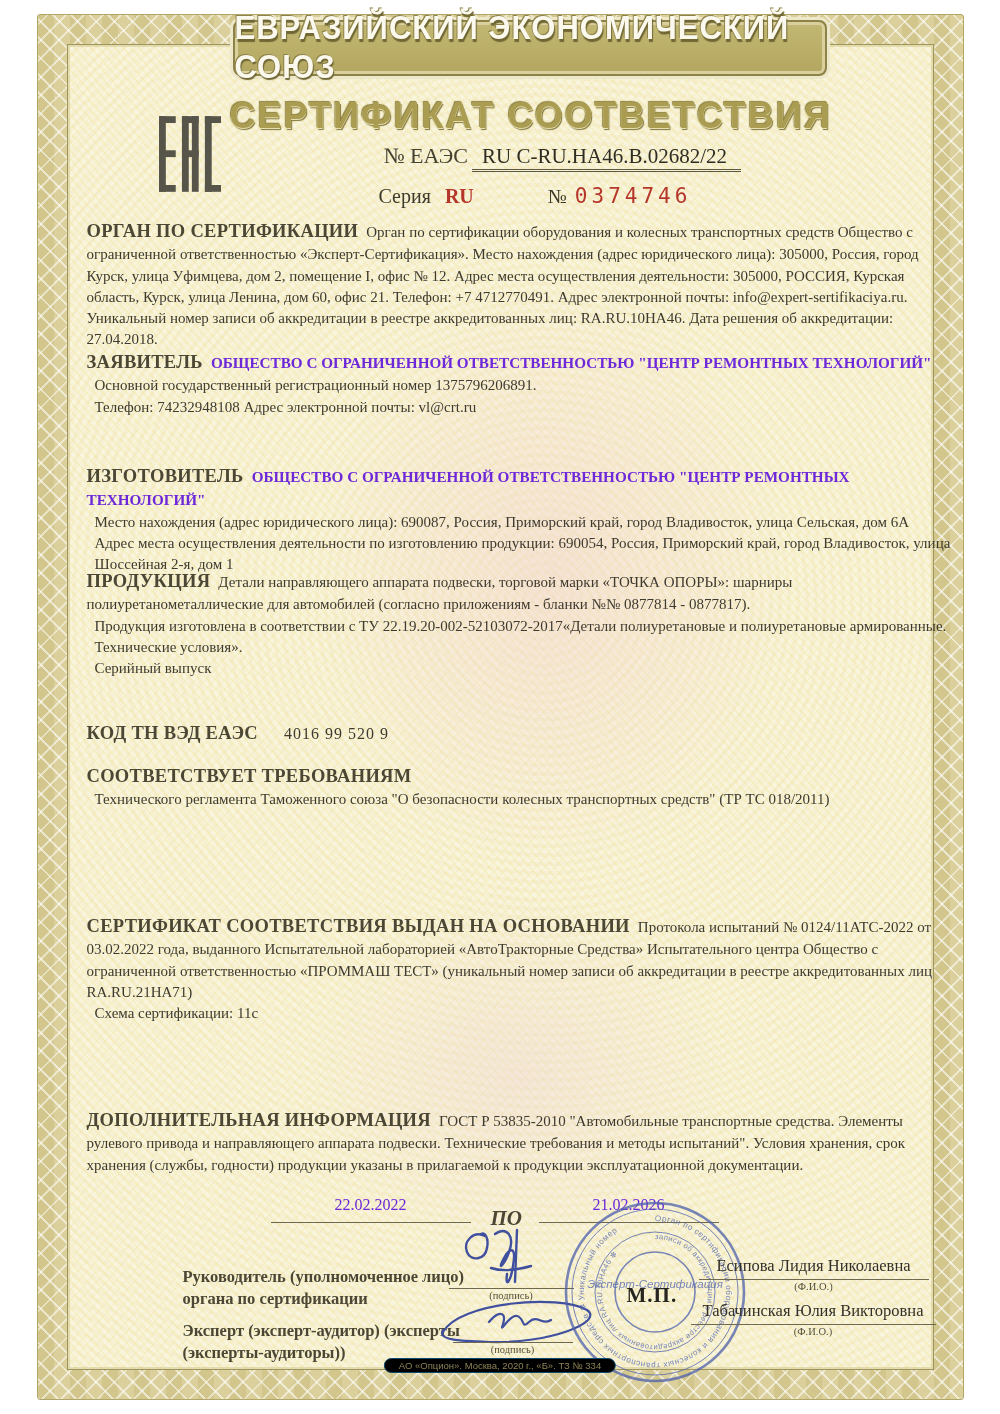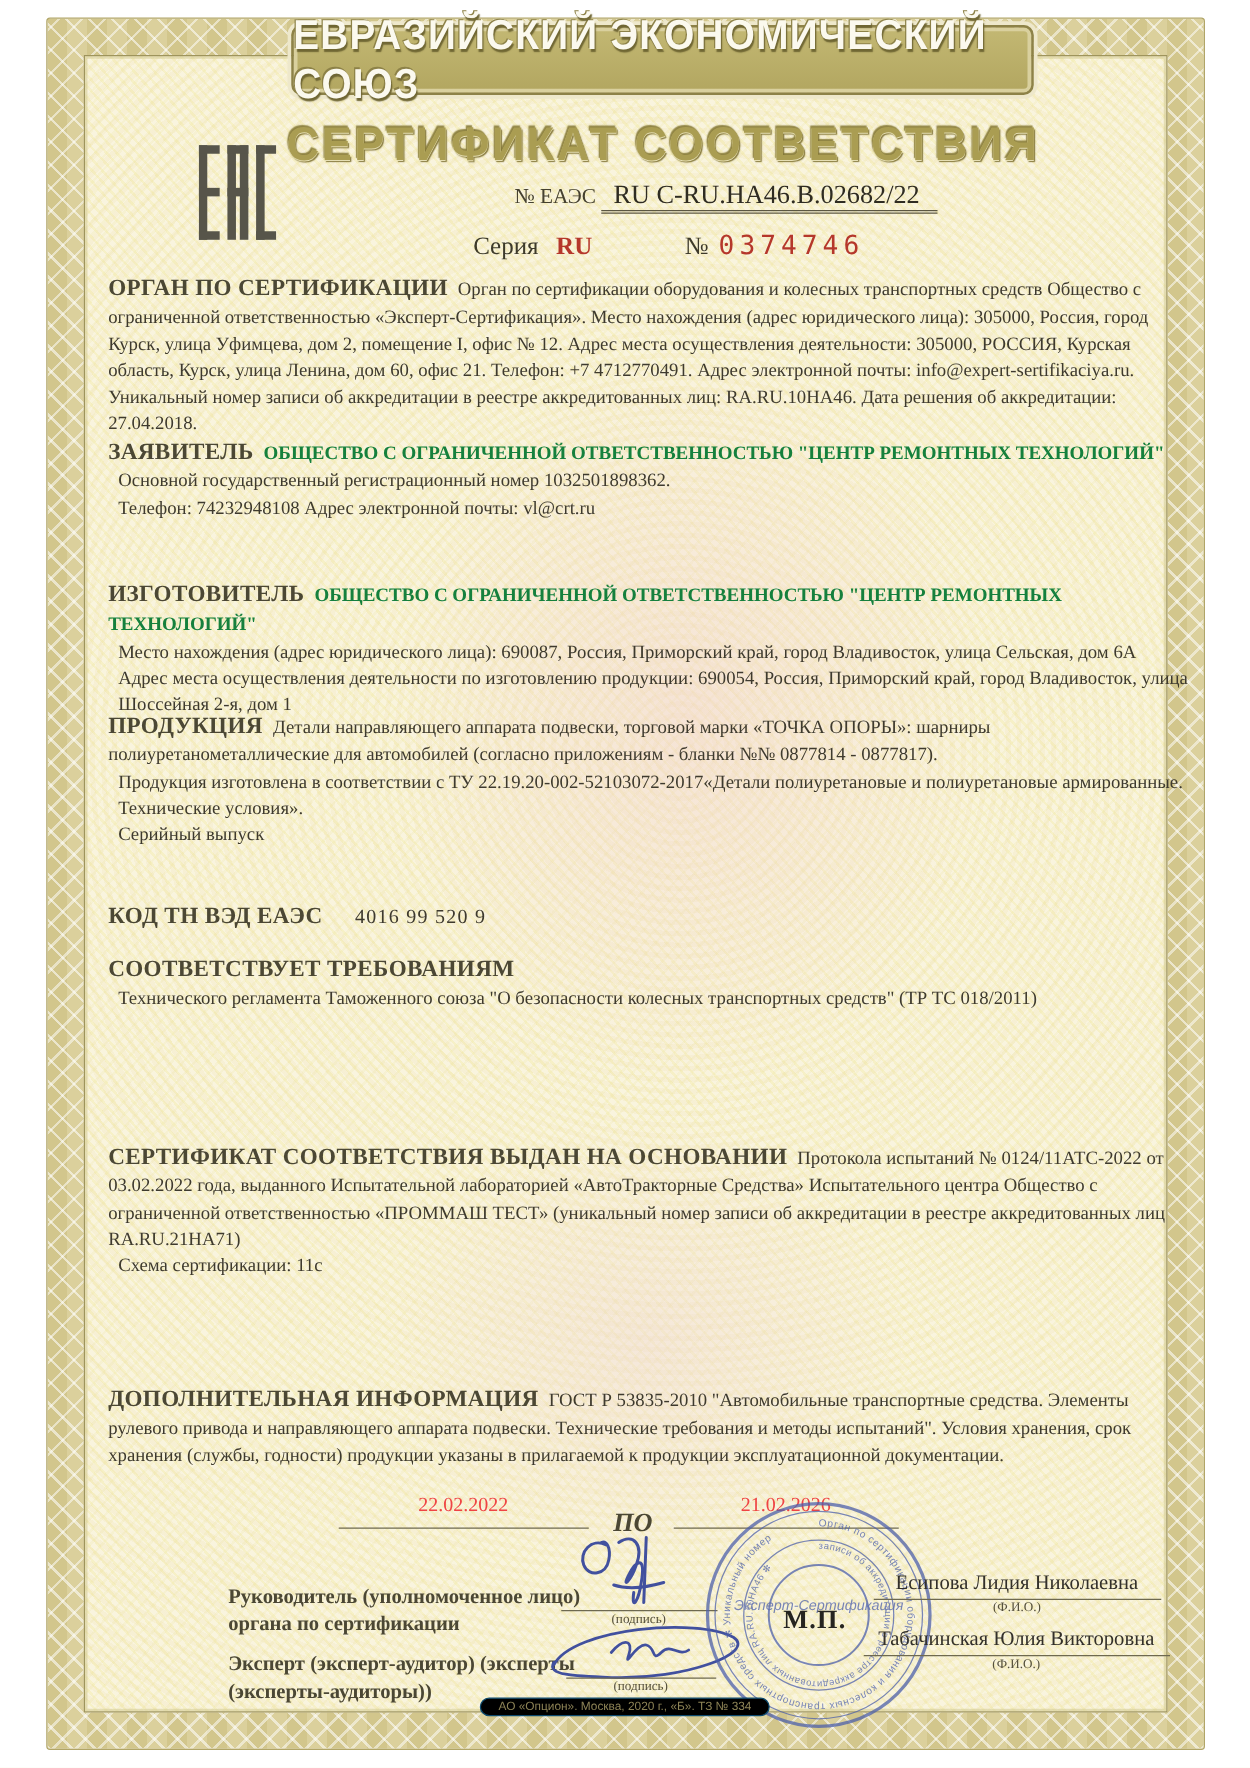--- a/index.html
+++ b/index.html
@@ -48,45 +48,45 @@
   
   .eac { position:absolute; left:138px; top:116px; width:62px; height:76px; }
   
   .doc-title {
     position:absolute; left:200px; top:94px; width:620px; text-align:center;
     font-family:"Liberation Sans", sans-serif; font-weight:bold; font-size:36px;
     letter-spacing:2px; color:#aa9d52; transform:scaleY(1.05);
     text-shadow: 0 1px 0 #e6dfb4, 1px 2px 1px #847739, -1px -1px 1px #8f8342;
   }
   .num-line { position:absolute; left:363px; top:143px; white-space:nowrap; }
-  .num-label { font-size:17px; color:#45412f;margin-left:28px; }
+  .num-label { font-size:22px; color:#45412f; }
   .num-value {
     font-size:21px; color:#2f2c22; padding:0 14px 1px 10px;
     border-bottom:3px double #5c5742;
   }
   .series-line { position:absolute; left:358px; top:184px; white-space:nowrap; font-size:20px; color:#3d3a2a; }
   .series-value { color:#b5372b; font-weight:bold; margin-left:14px; }
   .blank-no-sign { margin-left:74px; }
   .blank-number {
     color:#b5372b; font-family:"DejaVu Sans Mono", monospace;
     font-size:21px; letter-spacing:4px; margin-left:8px;
   }
   
   .sec { position:absolute; left:66px; width:874px; font-size:15px; line-height:1.42; color:#3e3a2e; }
   .sec .h {
     font-weight:bold; font-size:18.5px; color:#4b4734; letter-spacing:0.3px; margin-right:8px;
   }
   .sec .h2 { font-weight:bold; font-size:18.5px; color:#4b4734; letter-spacing:0.3px; }
-  .sec .nm { font-size:15.2px; font-weight:bold; color:#15803d; }
+  .sec .nm { font-size:15.2px; font-weight:bold; color:#6d28d9; }
   .sec .ln { padding-left:8px; }
   .sec .body-inline { font-size:15px; }
   .code-val { font-size:16px; margin-left:26px; letter-spacing:1px; }
   
   .valid-label { position:absolute; left:66px; top:1198px; font-weight:bold; font-size:21px; color:#4b4734; line-height:1.5; }
-  .date-cell { position:absolute; text-align:center; font-size:16px; color:#ef4444; border-bottom:1px solid #6e6950; padding-bottom:8px; }
+  .date-cell { position:absolute; text-align:center; font-size:16px; color:#6d28d9; border-bottom:1px solid #6e6950; padding-bottom:8px; }
   .po-label { position:absolute; font-weight:bold; font-size:21px; color:#4b4734;font-style:italic; }
   
   .role { position:absolute; font-weight:bold; font-size:16.5px; color:#4b4734; line-height:1.35; }
   .sig-line { position:absolute; border-top:1px solid #6e6950; text-align:center; }
   .sig-caption { font-size:10.5px; color:#55503c; padding-top:1px; }
   .name-cell { position:absolute; text-align:center; font-size:16.5px; color:#33302a; }
   .name-cell .nm-line { border-bottom:1px solid #6e6950; padding:0 4px 3px; }
   .mp { position:absolute; font-weight:bold; font-size:21px; color:#262520; letter-spacing:1px; }
   .stamp { position:absolute; opacity:0.88; }
   .signature-svg { position:absolute; }
@@ -142,21 +142,21 @@
   </div>
 
   <div class="sec" style="top:218px;">
     <span class="h">ОРГАН ПО СЕРТИФИКАЦИИ</span><span class="body-inline">Орган по сертификации оборудования и колесных транспортных средств Общество с ограниченной ответственностью «Эксперт-Сертификация». Место нахождения (адрес юридического лица): 305000, Россия, город Курск, улица Уфимцева, дом 2, помещение I, офис № 12. Адрес места осуществления деятельности: 305000, РОССИЯ, Курская область, Курск, улица Ленина, дом 60, офис 21. Телефон: +7 4712770491. Адрес электронной почты: info@expert-sertifikaciya.ru. Уникальный номер записи об аккредитации в реестре аккредитованных лиц: RA.RU.10НА46. Дата решения об аккредитации: 27.04.2018.</span>
   </div>
 
   <div class="sec" style="top:349px;">
     <div>
       <span class="h">ЗАЯВИТЕЛЬ</span><span class="nm">ОБЩЕСТВО С ОГРАНИЧЕННОЙ ОТВЕТСТВЕННОСТЬЮ "ЦЕНТР РЕМОНТНЫХ ТЕХНОЛОГИЙ"</span>
     </div>
-    <div class="ln">Основной государственный регистрационный номер 1032501898362.</div>
+    <div class="ln">Основной государственный регистрационный номер 1375796206891.</div>
     <div class="ln">Телефон: 74232948108 Адрес электронной почты: vl@crt.ru</div>
   </div>
 
   <div class="sec" style="top:463px;">
     <div>
       <span class="h">ИЗГОТОВИТЕЛЬ</span><span class="nm">ОБЩЕСТВО С ОГРАНИЧЕННОЙ ОТВЕТСТВЕННОСТЬЮ "ЦЕНТР РЕМОНТНЫХ ТЕХНОЛОГИЙ"</span>
     </div>
     <div class="ln">Место нахождения (адрес юридического лица): 690087, Россия, Приморский край, город Владивосток, улица Сельская, дом 6А</div>
     <div class="ln">Адрес места осуществления деятельности по изготовлению продукции: 690054, Россия, Приморский край, город Владивосток, улица Шоссейная 2-я, дом 1</div>
   </div>

